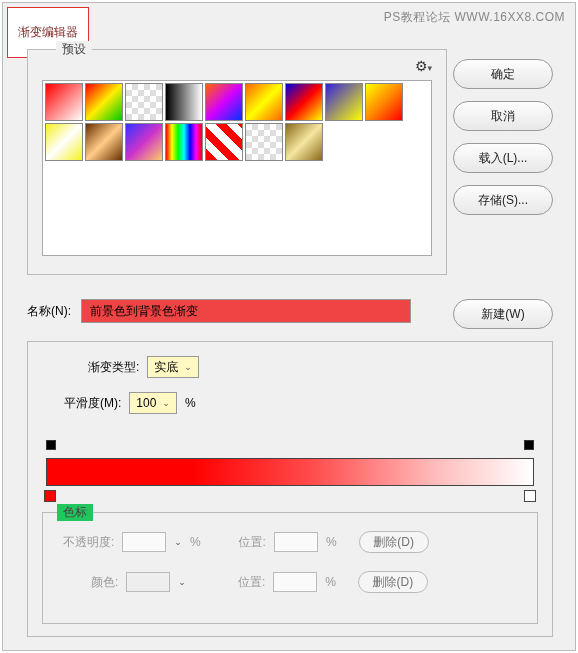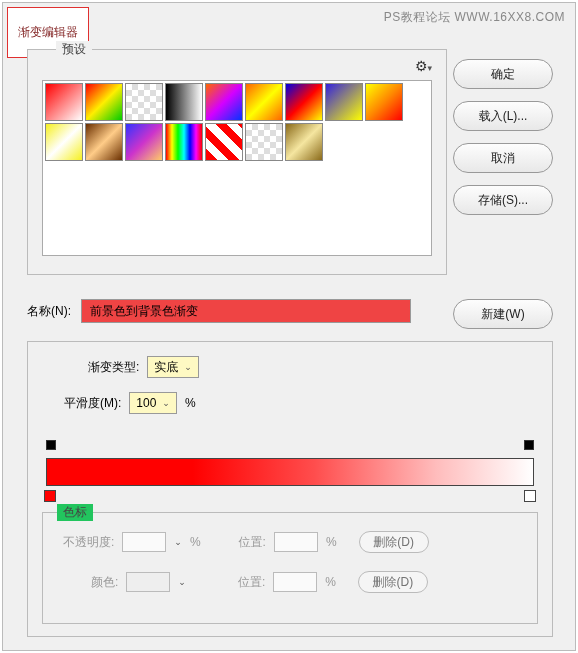--- a/index.html
+++ b/index.html
@@ -81,22 +81,22 @@
         <div class="swatch g13"></div>
         <div class="swatch g14"></div>
         <div class="swatch g15"></div>
         <div class="swatch g16"></div>
       </div>
     </div>
   </div>
 
   <div class="btn-col">
     <div class="btn">确定</div>
+    <div class="btn">取消</div>
     <div class="btn">载入(L)...</div>
-    <div class="btn">取消</div>
     <div class="btn">存储(S)...</div>
   </div>
 
   <div class="name-row">
     <span>名称(N):</span>
     <input class="text-input" style="width: 330px;" value="前景色到背景色渐变">
   </div>
   <div class="btn new-btn">新建(W)</div>
 
   <div class="grad-group">

